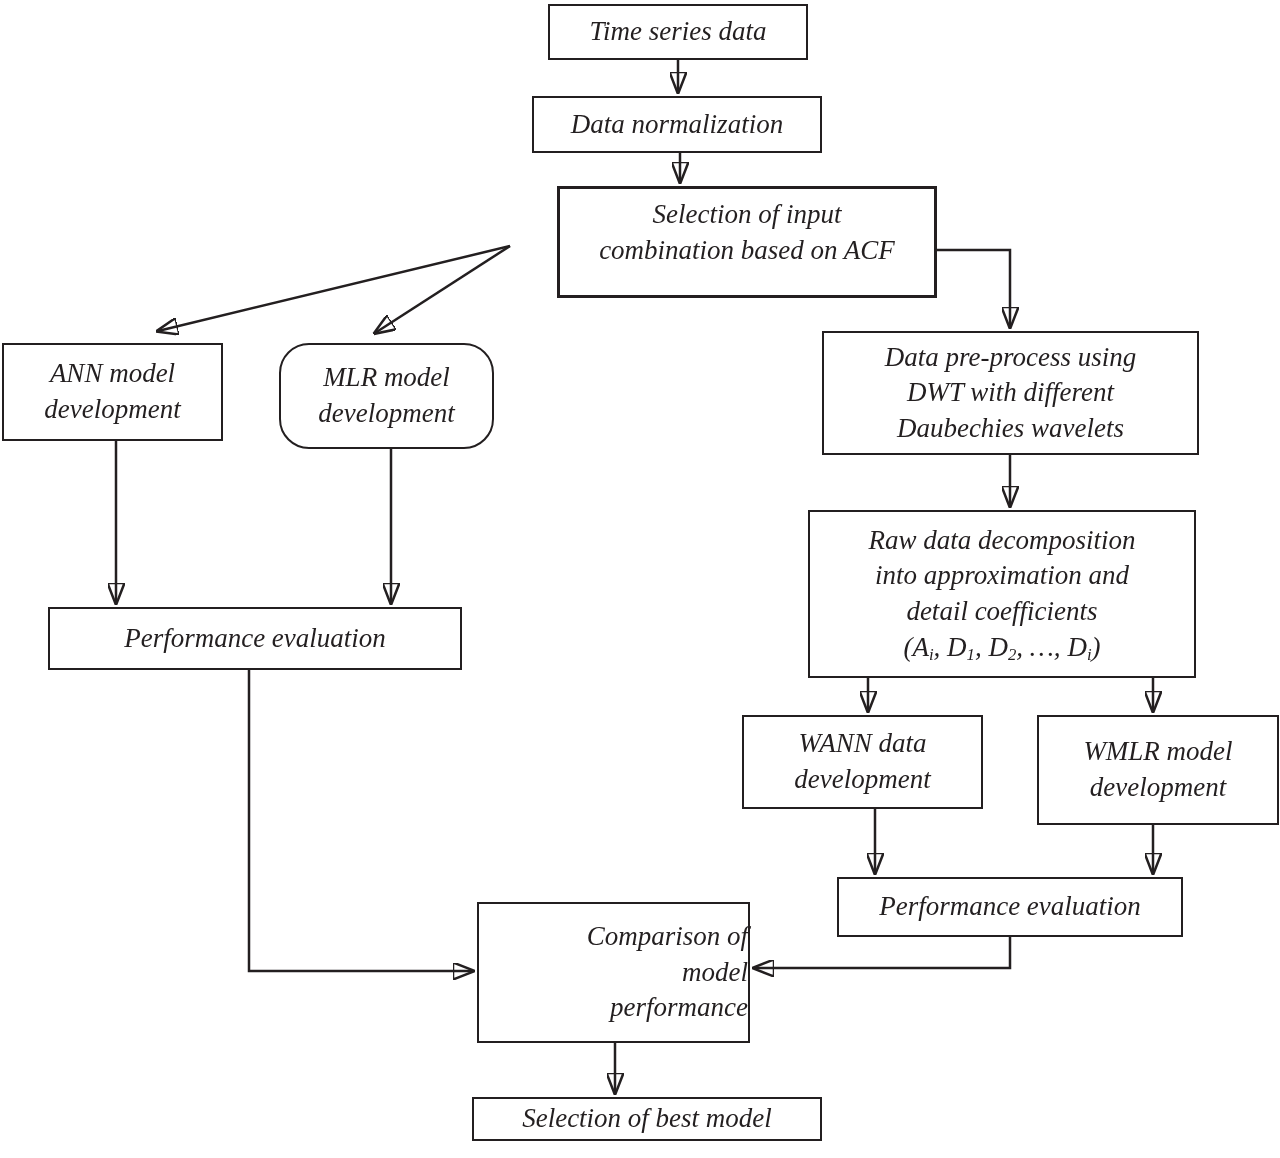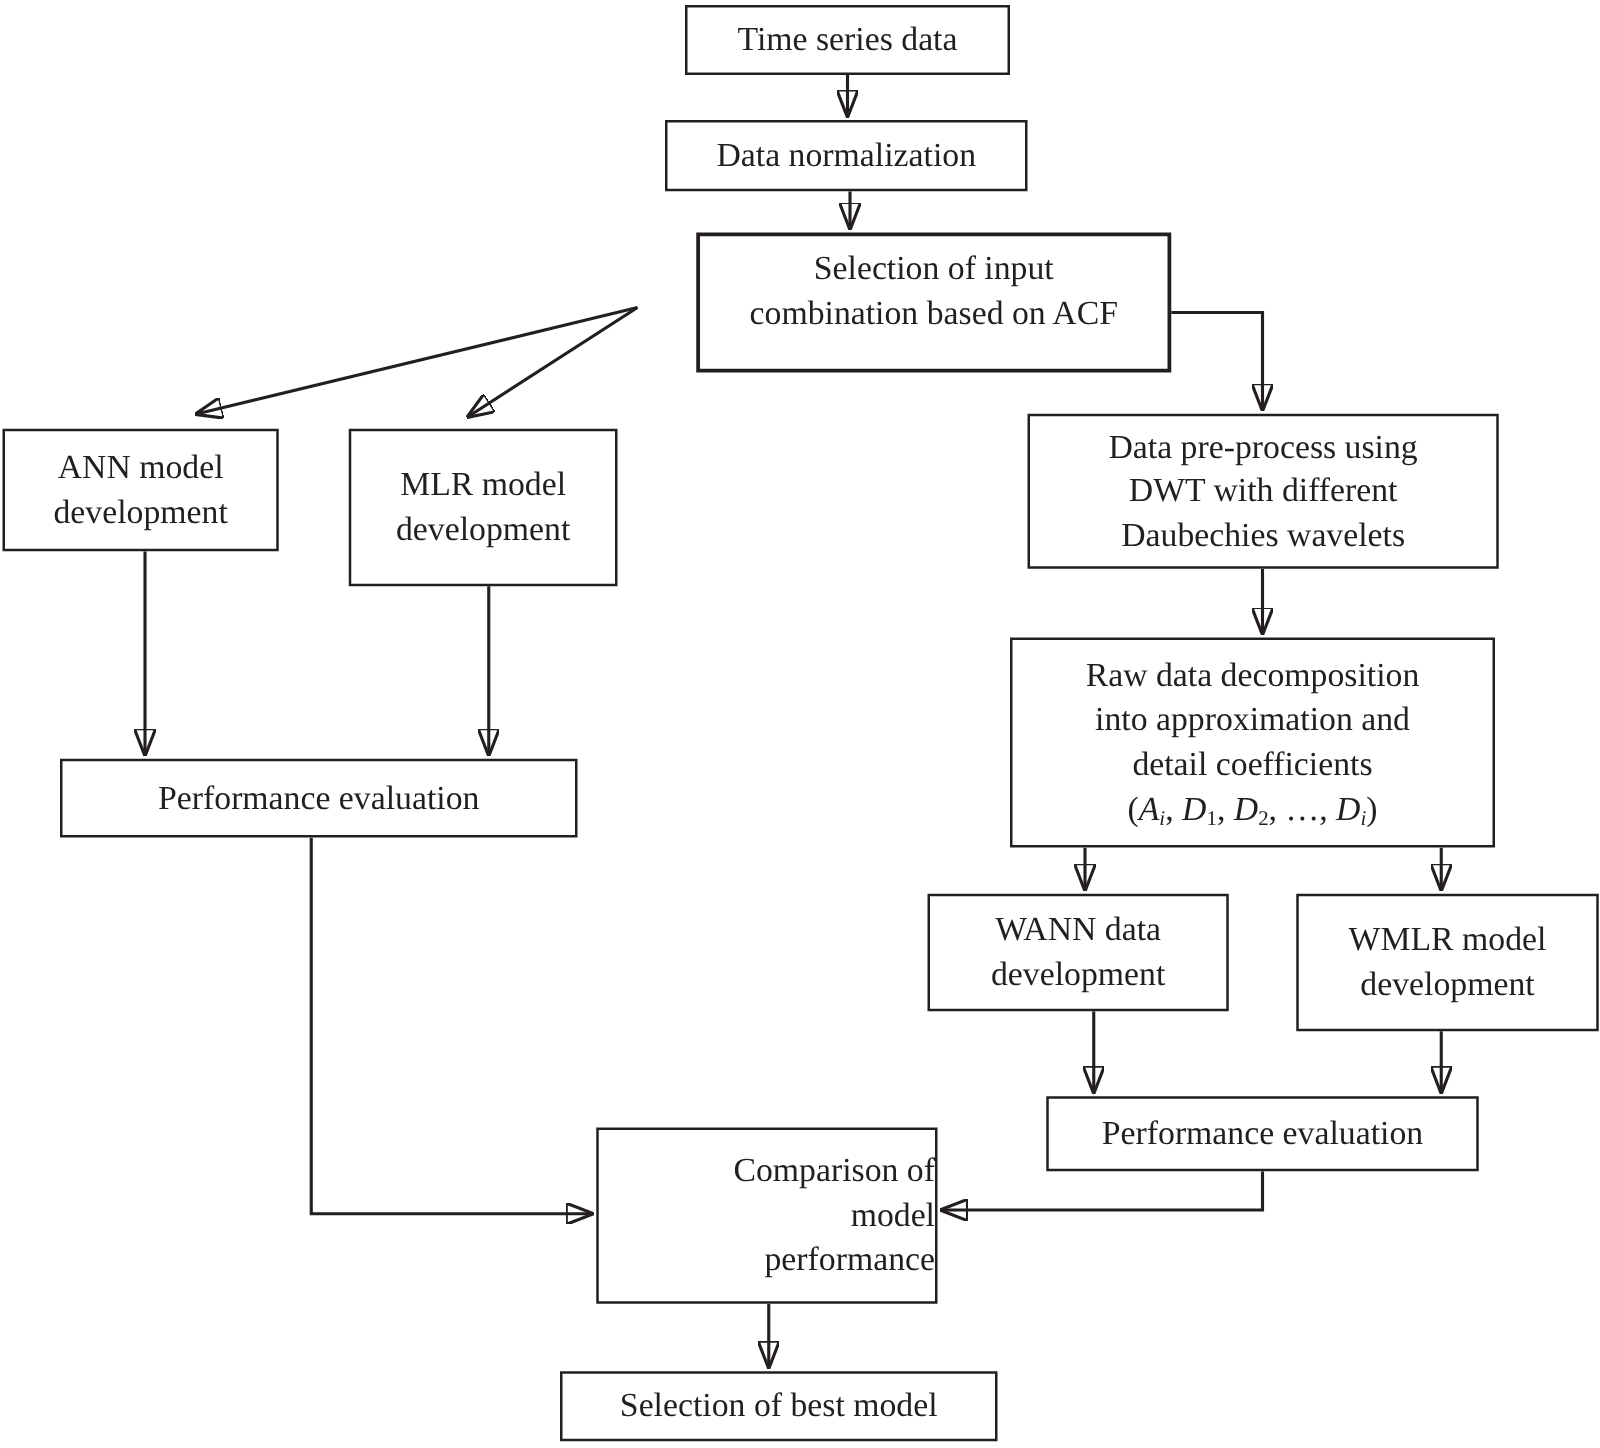--- a/index.html
+++ b/index.html
@@ -9,34 +9,34 @@
     color:var(--line-color,#231f20);
   }
   svg.connectors { position:absolute; left:0; top:0; width:1280px; height:1158px; color:var(--line-color,#231f20); }
   svg.connectors path { stroke:currentColor; stroke-width:2.5; fill:none; }
   .box {
     position:absolute; box-sizing:border-box; background:#ffffff;
     border:2.5px solid var(--line-color,#231f20);
     display:flex; flex-direction:column; align-items:center; justify-content:center;
     text-align:center; font-size:27px; line-height:1.32; white-space:nowrap;
   }
-  .box span { display:block; }
+  .box span { display:block;font-style:italic; }
   #b-time  { left:548px;  top:4px;    width:260px; height:56px; }
   #b-norm  { left:532px;  top:96px;   width:290px; height:57px; }
   #b-sel   { left:510px;  top:186px;  width:380px; height:112px; padding-bottom:18px; border-width:3px;margin-left:47px; }
   #b-ann   { left:2px;    top:343px;  width:221px; height:98px; }
-  #b-mlr   { left:279px;  top:343px;  width:215px; height:126px; }
+  #b-mlr   { left:279px;  top:343px;  width:215px; height:106px;border-radius:30px; }
   #b-dwt   { left:822px;  top:331px;  width:377px; height:124px; }
   #b-raw   { left:808px;  top:510px;  width:388px; height:168px; }
   #b-wann  { left:742px;  top:715px;  width:241px; height:94px; }
   #b-wmlr  { left:1037px; top:715px;  width:242px; height:110px; }
   #b-perfl { left:48px;   top:607px;  width:414px; height:63px; }
   #b-perfr { left:837px;  top:877px;  width:346px; height:60px; }
   #b-comp  { left:477px;  top:902px;  width:273px; height:141px;align-items:flex-end; }
-  #b-best  { left:448px;  top:1097px; width:350px; height:56px; }
+  #b-best  { left:472px;  top:1097px; width:350px; height:44px; }
   .seg-n  { display:inline; }
   .seg-i  { display:inline; font-style:italic; }
   .seg-b  { display:inline; font-size:0.62em; vertical-align:-0.22em; }
   .seg-bi { display:inline; font-size:0.62em; vertical-align:-0.22em; font-style:italic; }
   .mathline .seg-n, .mathline .seg-i, .mathline .seg-b, .mathline .seg-bi { display:inline; }
 </style>
 </head>
 <body style="--line-color: #231f20;">
 
 <div class="canvas">

